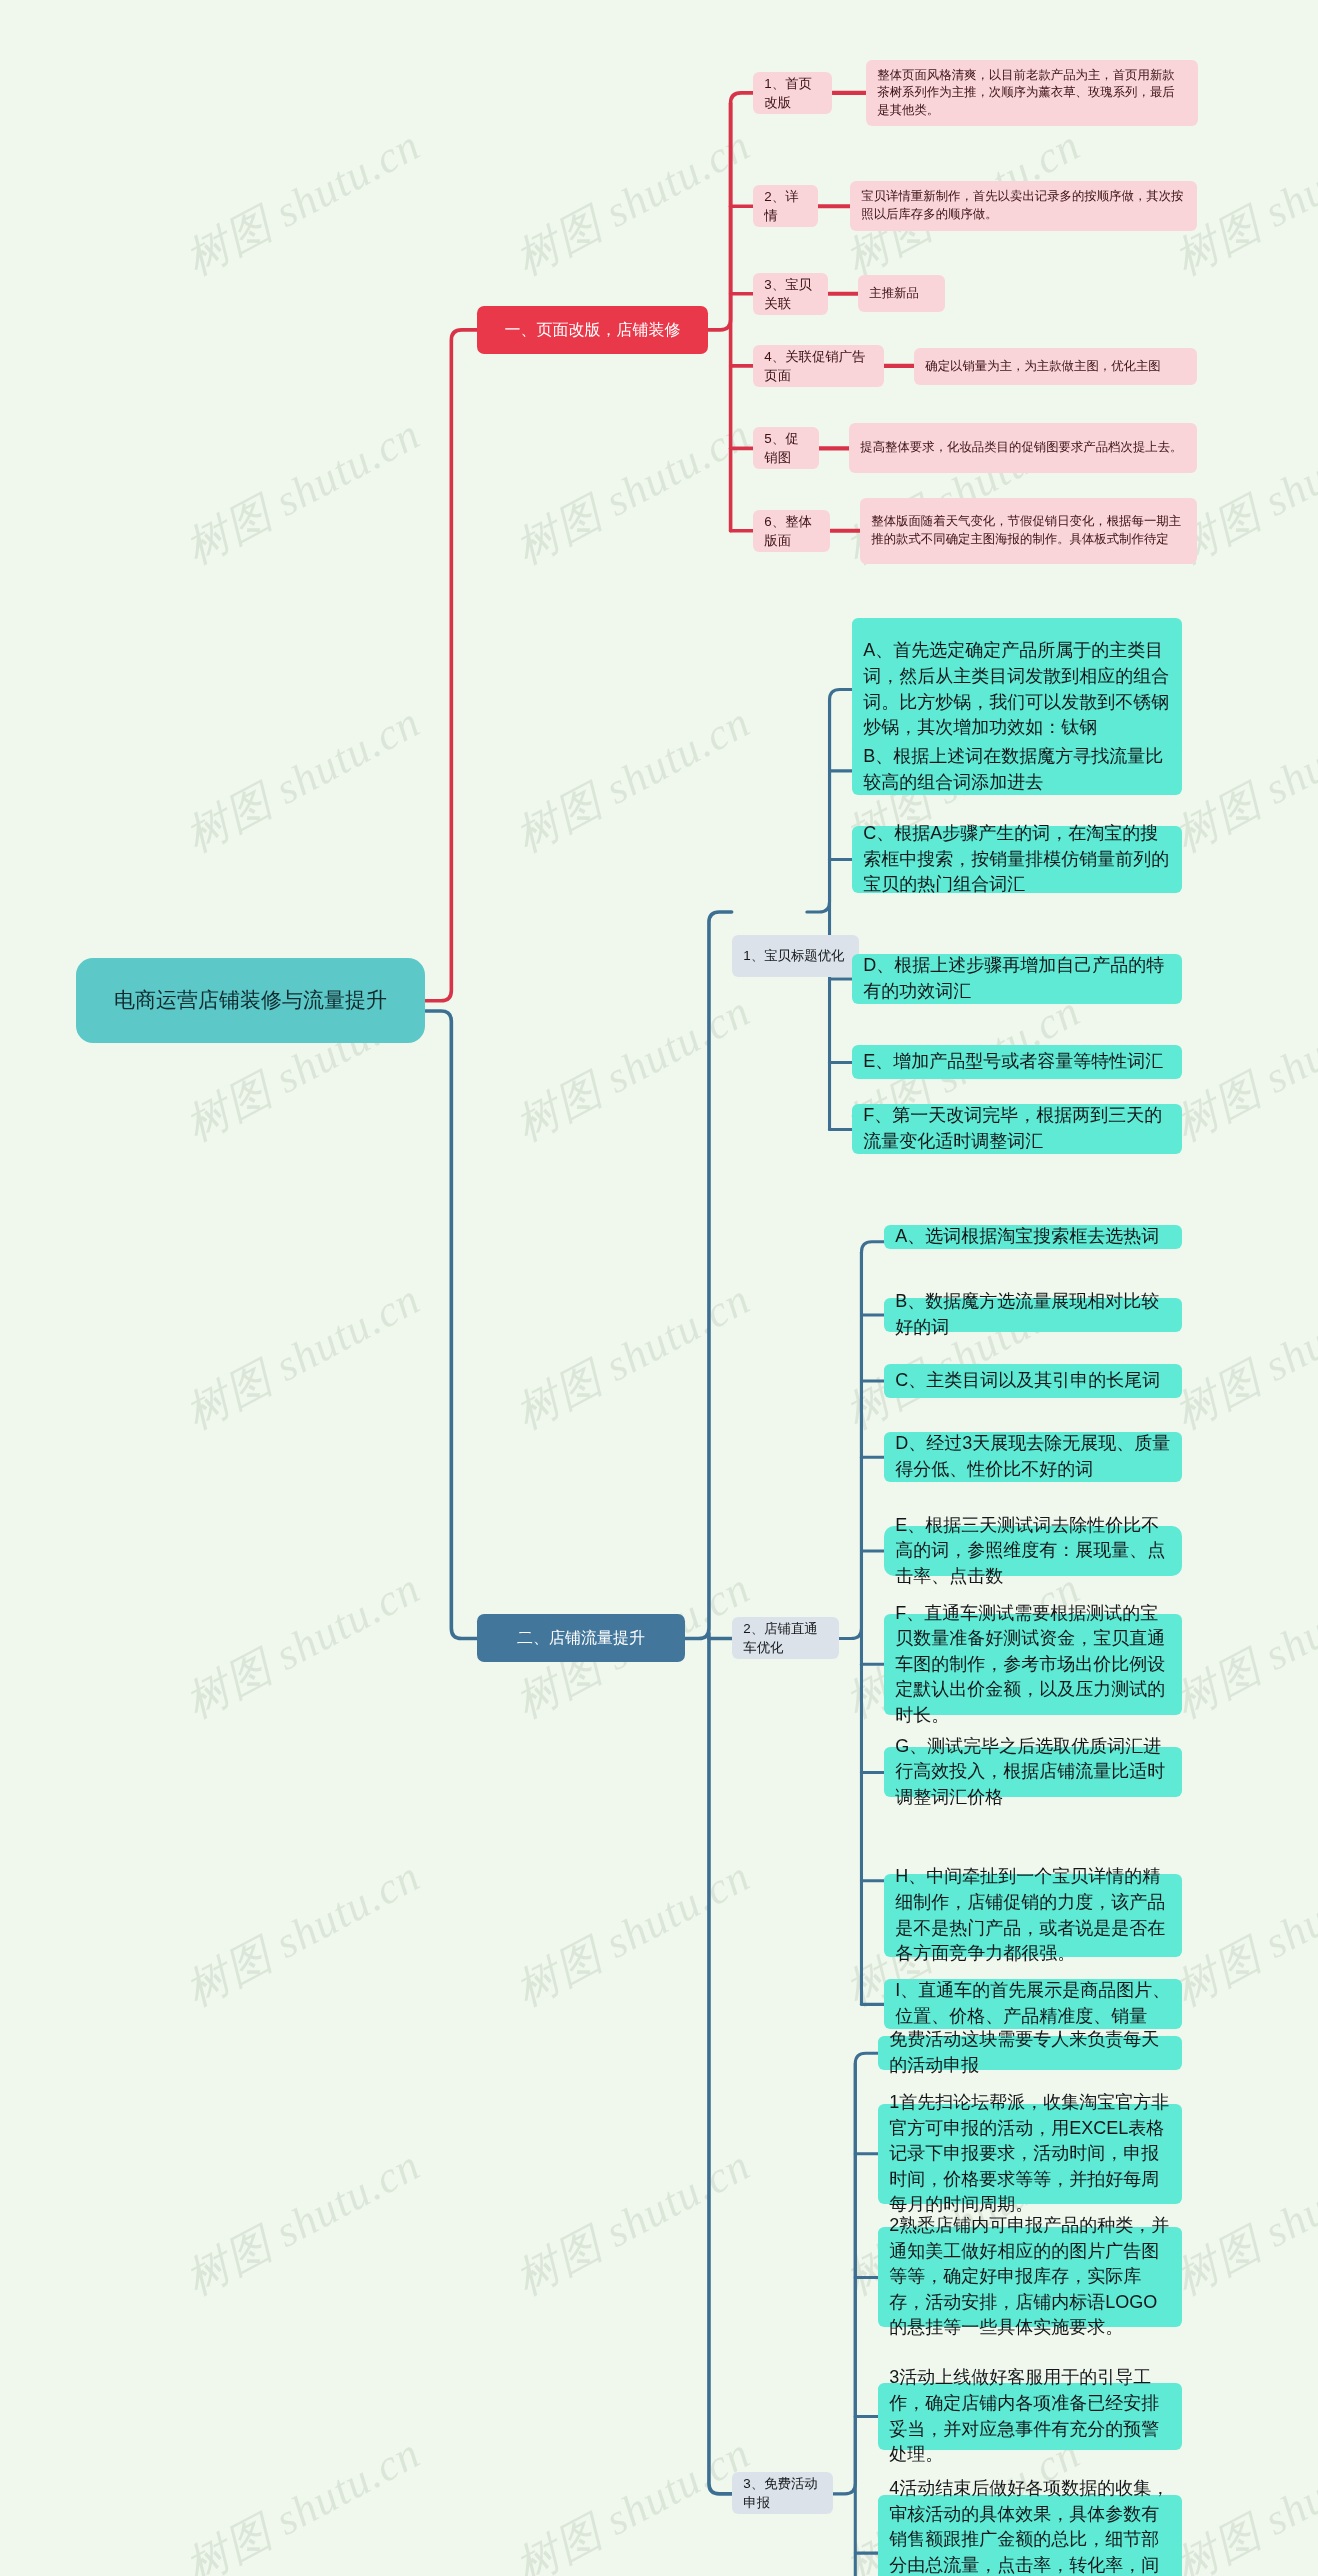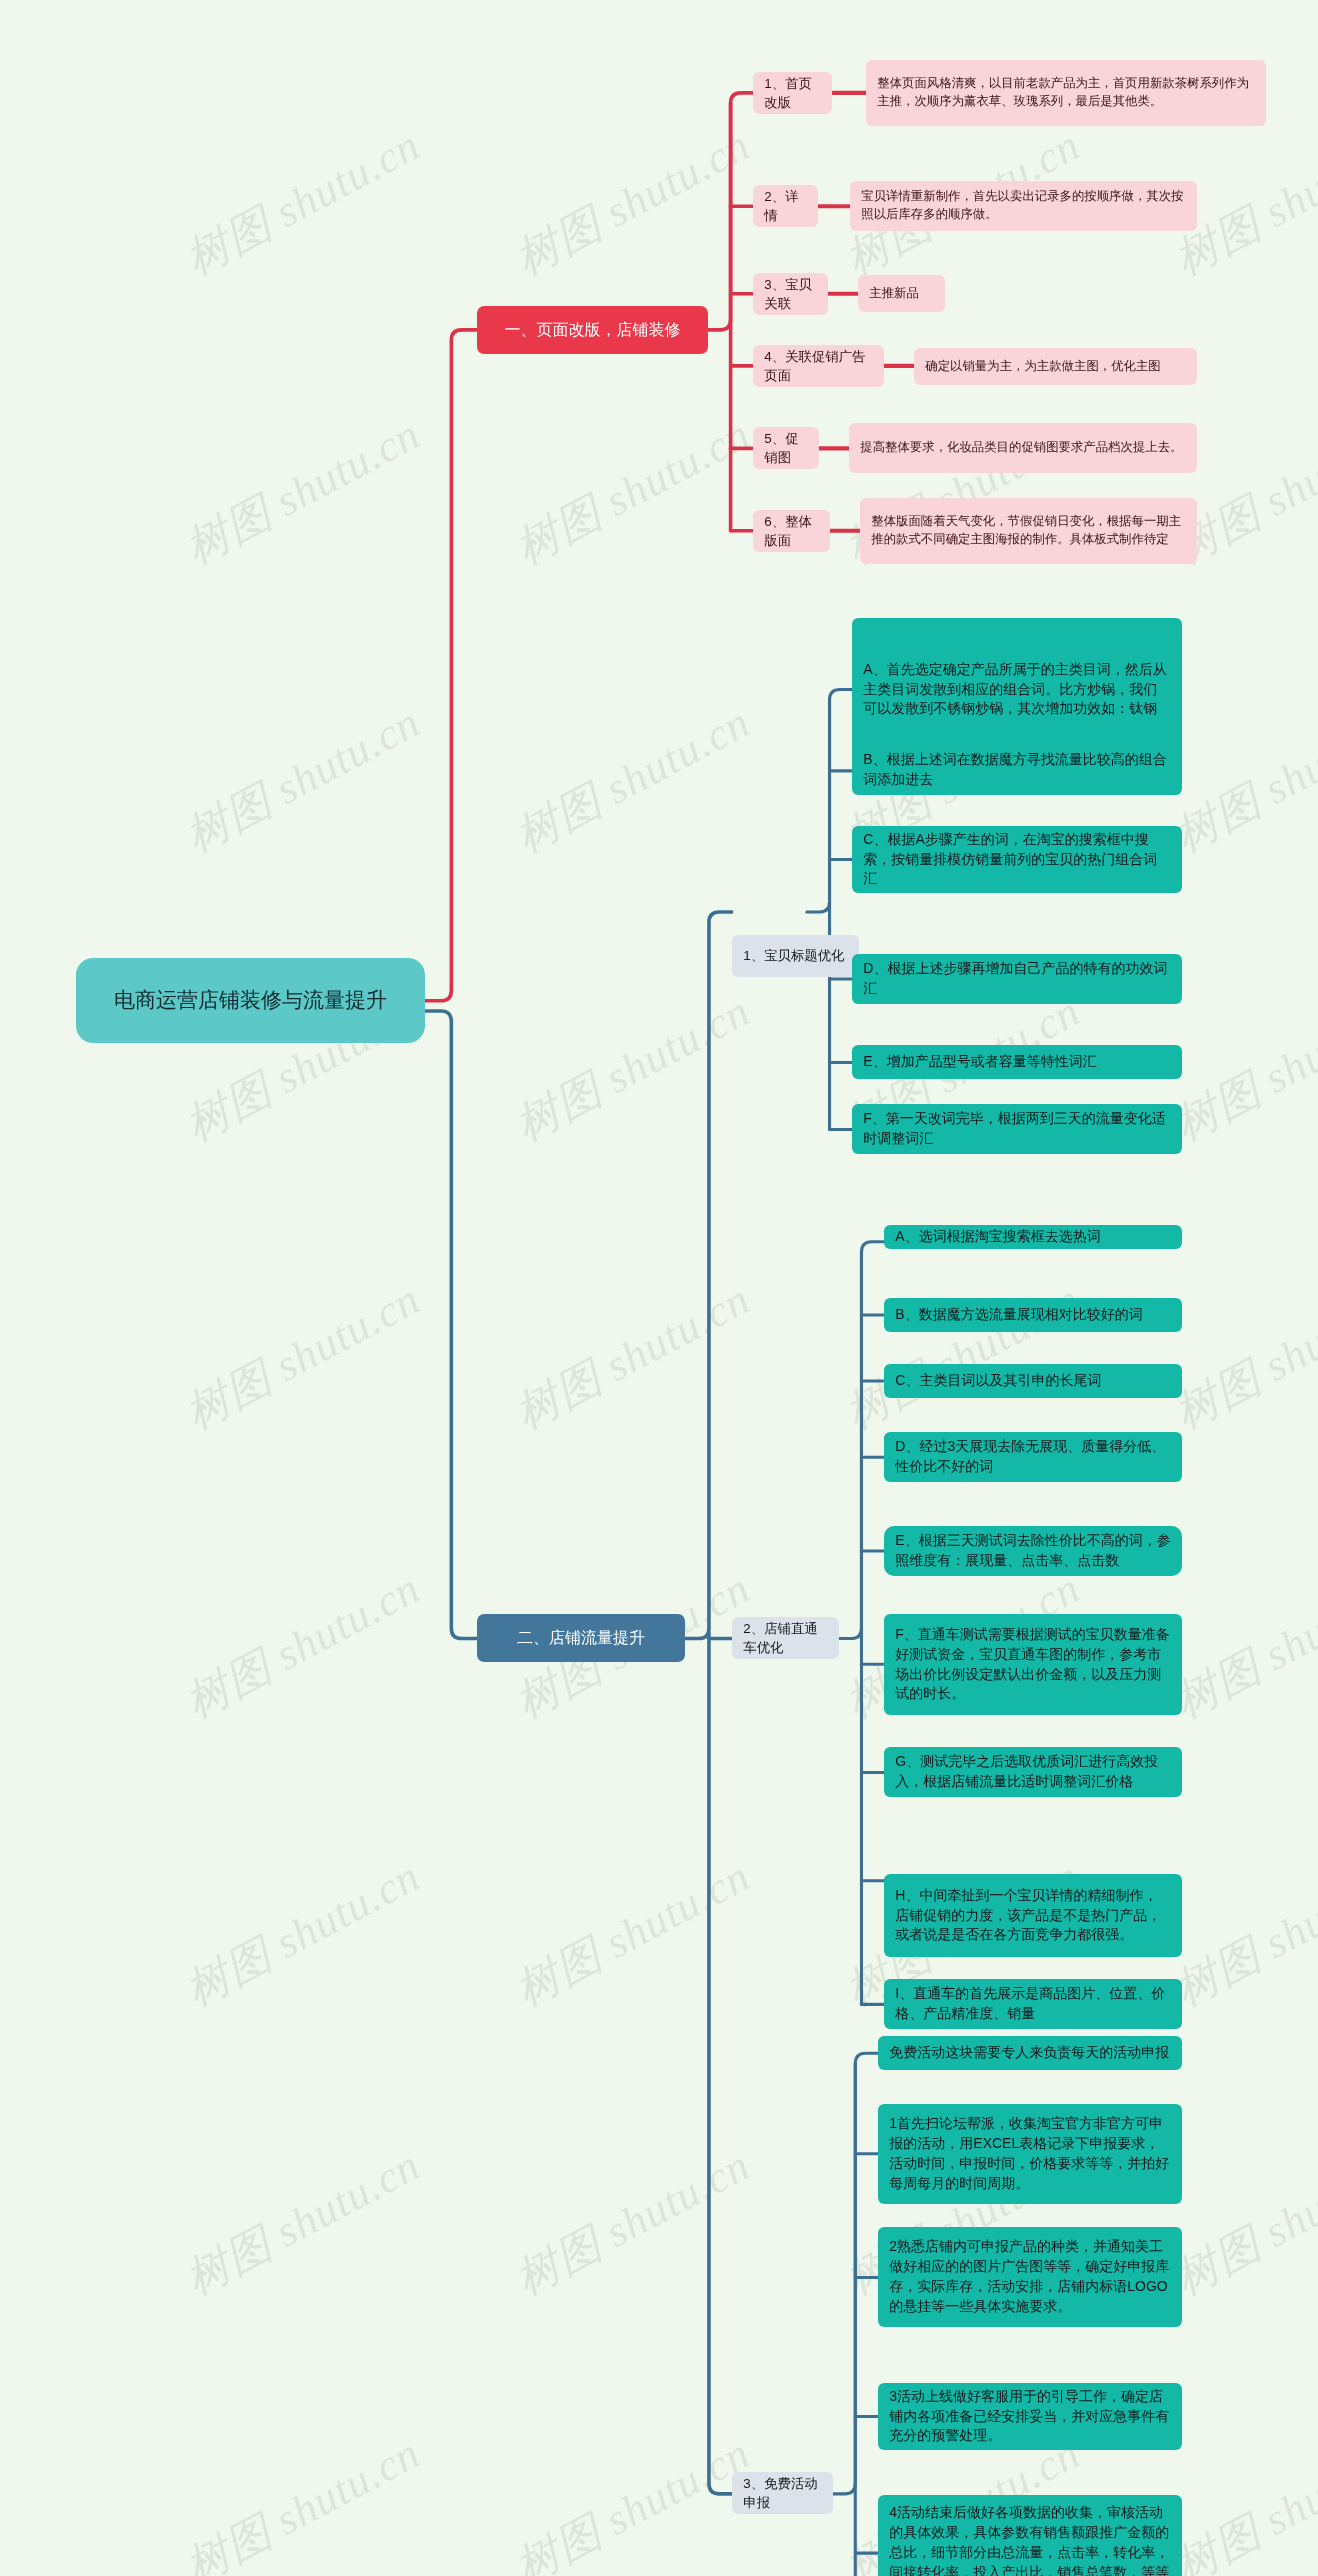--- a/index.html
+++ b/index.html
@@ -88,23 +88,23 @@
     border-radius: 6.2px;
   }
 
   .sub-blue {
     background: #dbe2ea;
     color: #14171a;
     font-size: 13.4px;
     border-radius: 6.2px;
   }
   .leaf-blue {
-    background: #14b8a6;
+    background: #5eead4;
     color: #14171a;
-    font-size: 14px;
+    font-size: 18px;
     border-radius: 6.2px;
   }
 </style>
 </head>
 <body>
 
 <div id="watermark-layer">
     <div class="wm" style="left: 175px; top: -52px;">树图 shutu.cn</div>
     <div class="wm" style="left: 505px; top: -52px;">树图 shutu.cn</div>
     <div class="wm" style="left: 835px; top: -52px;">树图 shutu.cn</div>
@@ -208,21 +208,21 @@
   <span>电商运营店铺装修与流量提升</span>
 </div>
 
 <div class="node main-red" style="left:477px; top:306px; width:231px; height:48px;">
   <span>一、页面改版，店铺装修</span>
 </div>
 
 <div class="node sub-red" style="left:753px; top:72px; width:79px; height:42px;">
   <span>1、首页改版</span>
 </div>
-<div class="node leaf-red" style="left:866px; top:60px; width:400px; height:66px;">
+<div class="node leaf-red" style="left:866px; top:60px; width:332px; height:66px;">
   <span>整体页面风格清爽，以目前老款产品为主，首页用新款茶树系列作为主推，次顺序为薰衣草、玫瑰系列，最后是其他类。</span>
 </div>
 
 <div class="node sub-red" style="left:753px; top:185px; width:65px; height:42px;">
   <span>2、详情</span>
 </div>
 <div class="node leaf-red" style="left:850px; top:181px; width:347px; height:50px;">
   <span>宝贝详情重新制作，首先以卖出记录多的按顺序做，其次按照以后库存多的顺序做。</span>
 </div>
 

